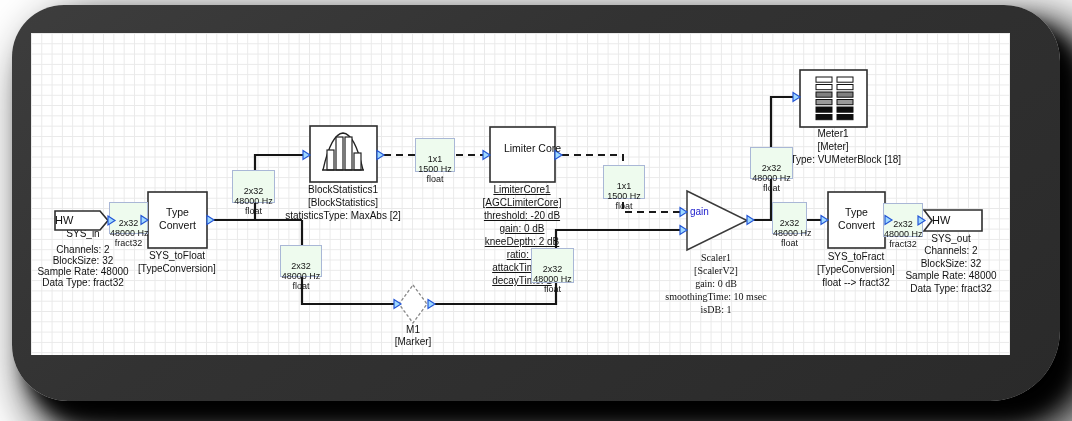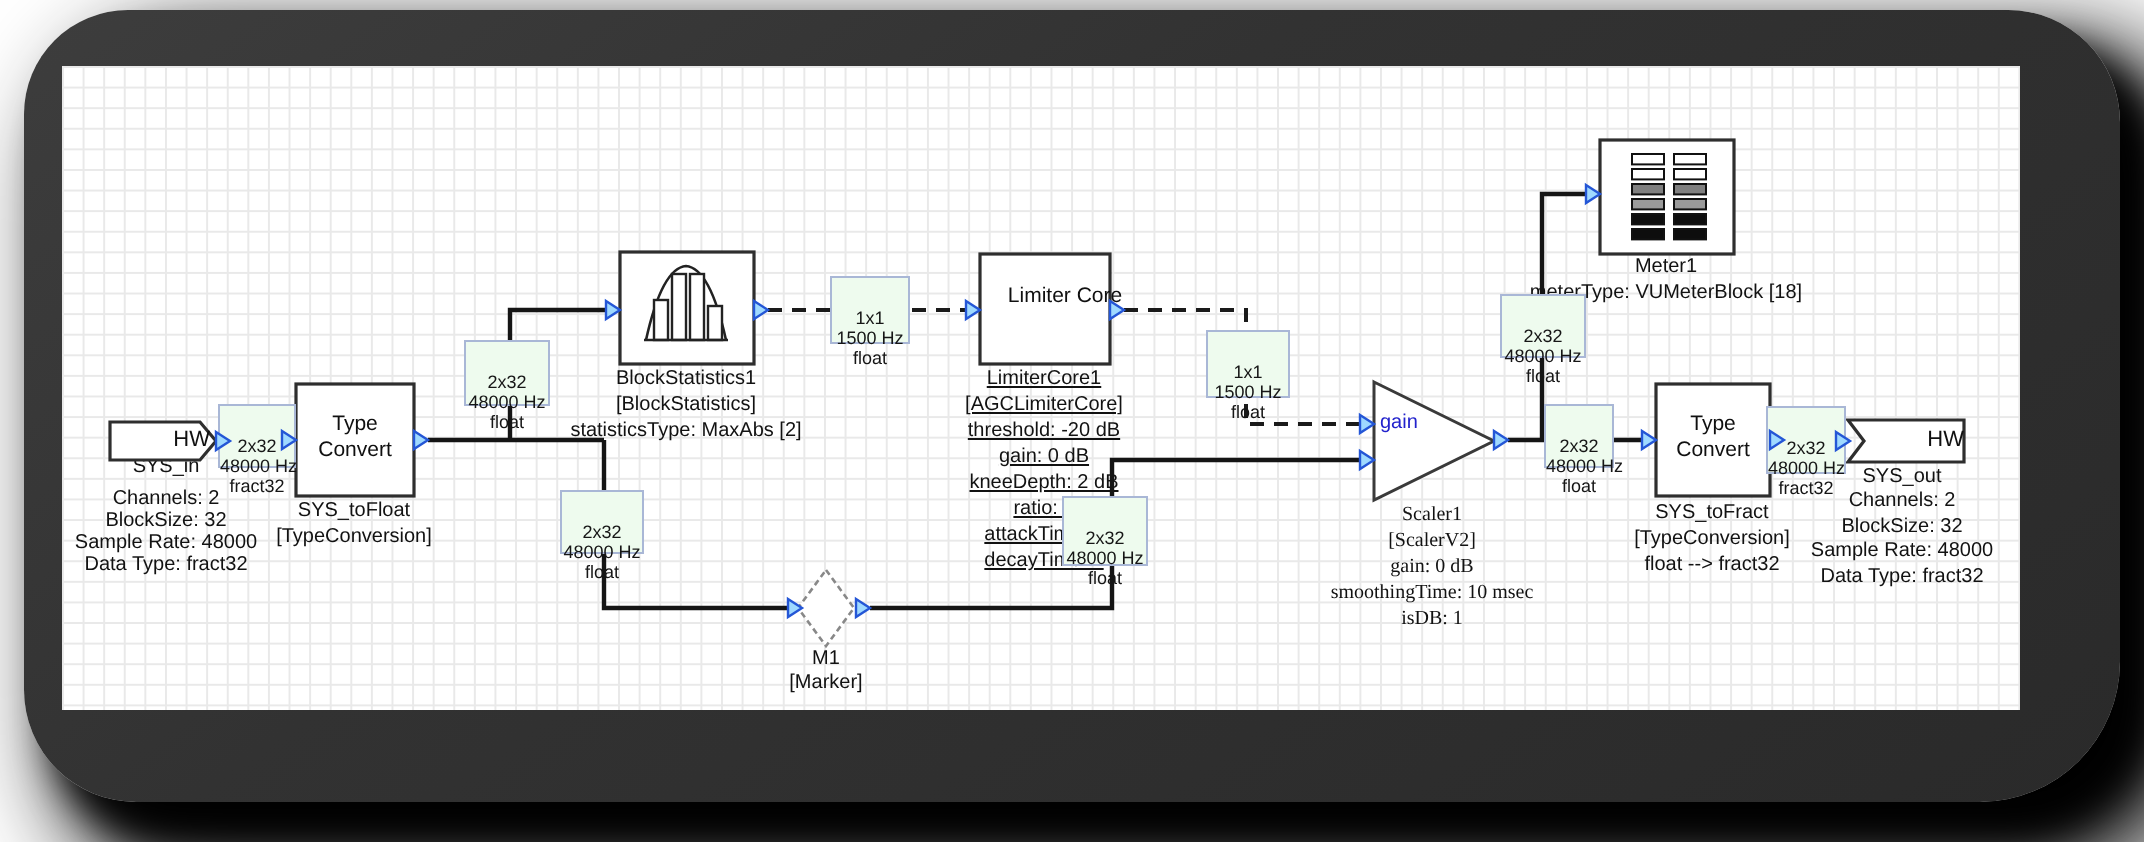--- a/index.html
+++ b/index.html
@@ -33,21 +33,21 @@
   svg.pins{position:absolute;left:0;top:0;z-index:4;}
   .wlabel{
     position:absolute;z-index:3;box-sizing:border-box;
     background:#eefbee;border:1px solid #a9b7d6;
     font-size:9px;line-height:10px;text-align:center;color:#161616;
     padding-top:15px;
   }
   .wlabel div{white-space:nowrap;}
   .btitle{position:absolute;z-index:5;text-align:center;
           font-size:10.5px;line-height:13px;color:#101010;}
-  .hwtxt{position:absolute;z-index:5;text-align:right;
+  .hwtxt{position:absolute;z-index:5;text-align:left;
          font-size:11px;line-height:13px;color:#101010;}
   .gaintxt{position:absolute;z-index:5;font-size:10px;line-height:12px;color:#2222cc;}
 </style>
 </head>
 <body>
 
 <div class="frame">
   <div class="canvas">
 
     <div class="cap lh11" style="left:-43px;top:194px;">
@@ -88,20 +88,21 @@
     <div class="cap" style="left:590px;top:218px;font-family:Liberation Serif, serif;">
       <div>Scaler1</div>
       <div>[ScalerV2]</div>
       <div>gain: 0 dB</div>
       <div>smoothingTime: 10 msec</div>
       <div>isDB: 1</div>
     </div>
 
     <div class="cap" style="left:707px;top:94px;">
       <div>Meter1</div>
+      <div>[Meter]</div>
       <div>meterType: VUMeterBlock [18]</div>
     </div>
 
     <div class="cap" style="left:730px;top:217px;">
       <div>SYS_toFract</div>
       <div>[TypeConversion]</div>
       <div>float --&gt; fract32</div>
     </div>
 
     <div class="cap lh125" style="left:825px;top:199px;">

